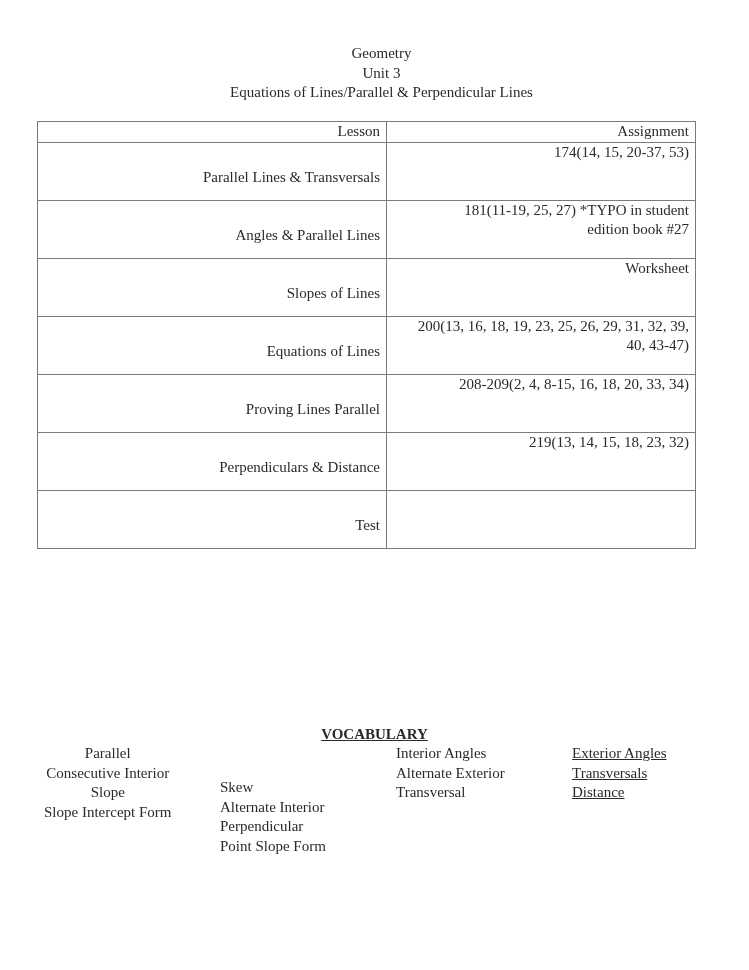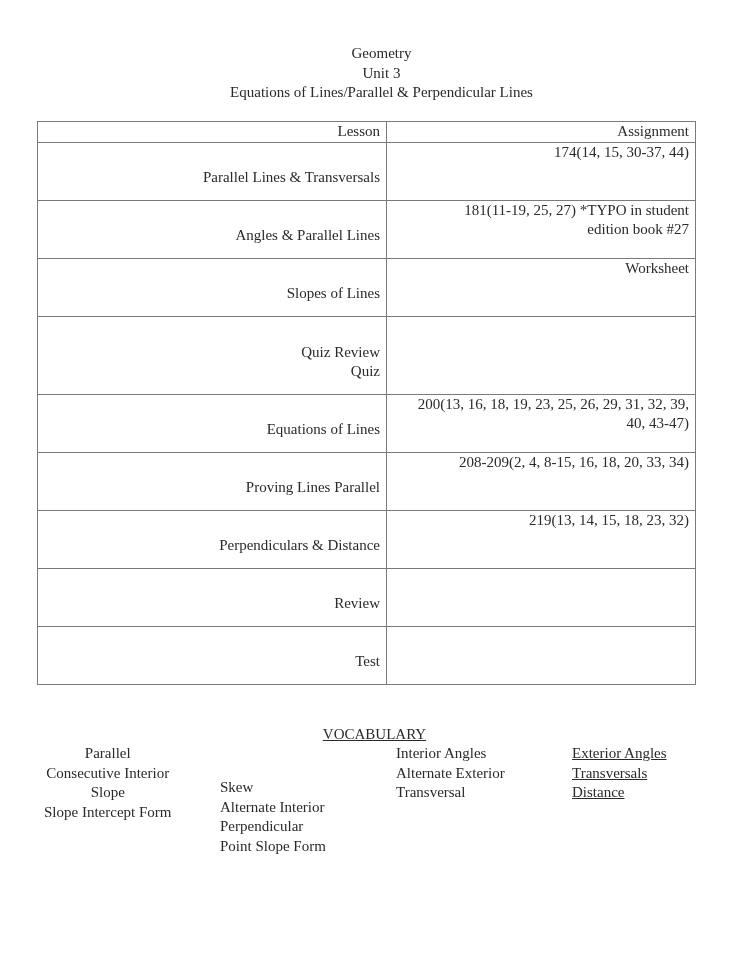--- a/index.html
+++ b/index.html
@@ -57,21 +57,21 @@
       padding-top: 14px;
     }
     .assign-cell { vertical-align: top; }
 
     .vocab-title {
       position: absolute;
       top: 725px;
       left: 0;
       width: 749px;
       text-align: center;
-      font-weight: normal;
+      font-weight: bold;
       text-decoration: underline;
       font-size: 15px;
       line-height: 19px;
     }
     .vocab {
       position: absolute;
       top: 744px;
       left: 44px;
       width: 680px;
     }
@@ -107,21 +107,21 @@
     <th>Assignment</th>
   </tr>
 
   <tr class="row">
     <td class="lesson-cell">
       <div class="inner">
             <div>Parallel Lines &amp; Transversals</div>
           </div>
     </td>
     <td class="assign-cell">
-      <div>174(14, 15, 30-37, 44)</div>
+      <div>174(14, 15, 20-37, 53)</div>
     </td>
   </tr>
 
   <tr class="row">
     <td class="lesson-cell">
       <div class="inner">
             <div>Angles &amp; Parallel Lines</div>
           </div>
     </td>
     <td class="assign-cell">
@@ -134,29 +134,20 @@
     <td class="lesson-cell">
       <div class="inner">
             <div>Slopes of Lines</div>
           </div>
     </td>
     <td class="assign-cell">
       <div>Worksheet</div>
     </td>
   </tr>
 
-  <tr class="row tall">
-    <td class="lesson-cell">
-      <div class="inner">
-        <div>Quiz Review</div>
-        <div>Quiz</div>
-      </div>
-    </td>
-    <td class="assign-cell"></td>
-  </tr>
 
   <tr class="row">
     <td class="lesson-cell">
       <div class="inner">
             <div>Equations of Lines</div>
           </div>
     </td>
     <td class="assign-cell">
       <div>200(13, 16, 18, 19, 23, 25, 26, 29, 31, 32, 39,</div>
       <div>40, 43-47)</div>
@@ -178,28 +169,20 @@
     <td class="lesson-cell">
       <div class="inner">
             <div>Perpendiculars &amp; Distance</div>
           </div>
     </td>
     <td class="assign-cell">
       <div>219(13, 14, 15, 18, 23, 32)</div>
     </td>
   </tr>
 
-  <tr class="row">
-    <td class="lesson-cell">
-      <div class="inner">
-            <div>Review</div>
-          </div>
-    </td>
-    <td class="assign-cell"></td>
-  </tr>
 
   <tr class="row">
     <td class="lesson-cell">
       <div class="inner">
             <div>Test</div>
           </div>
     </td>
     <td class="assign-cell"></td>
   </tr>
 </tbody>

